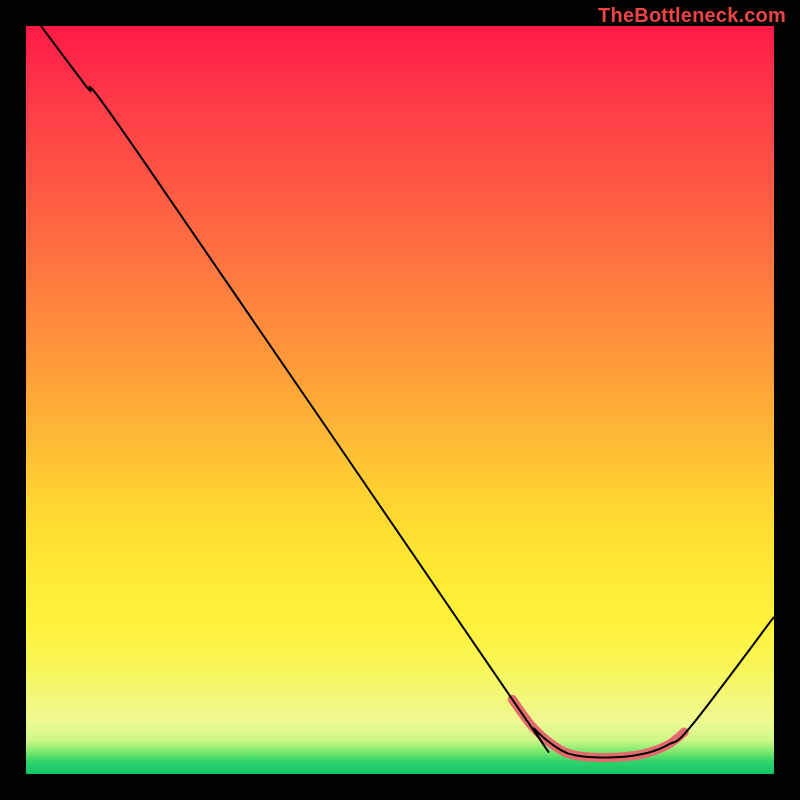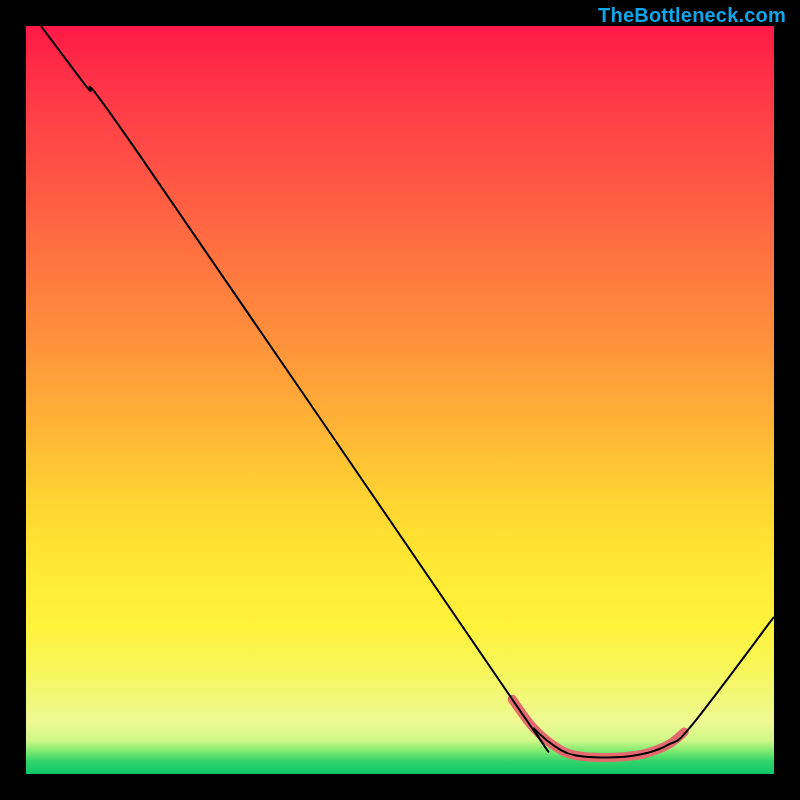--- a/index.html
+++ b/index.html
@@ -14,21 +14,21 @@
   .stage {
     position: relative;
     width: 800px;
     height: 800px;
     background: #000;
   }
   .watermark {
     position: absolute;
     top: 4px;
     right: 14px;
-    color: #0ea5e9;
+    color: #ef4444;
     font-size: 20px;
     font-weight: 600;
     letter-spacing: 0.2px;
     z-index: 10;
     margin-left: 24px;
   }
   .plot {
     position: absolute;
     left: 26px;
     top: 26px;

